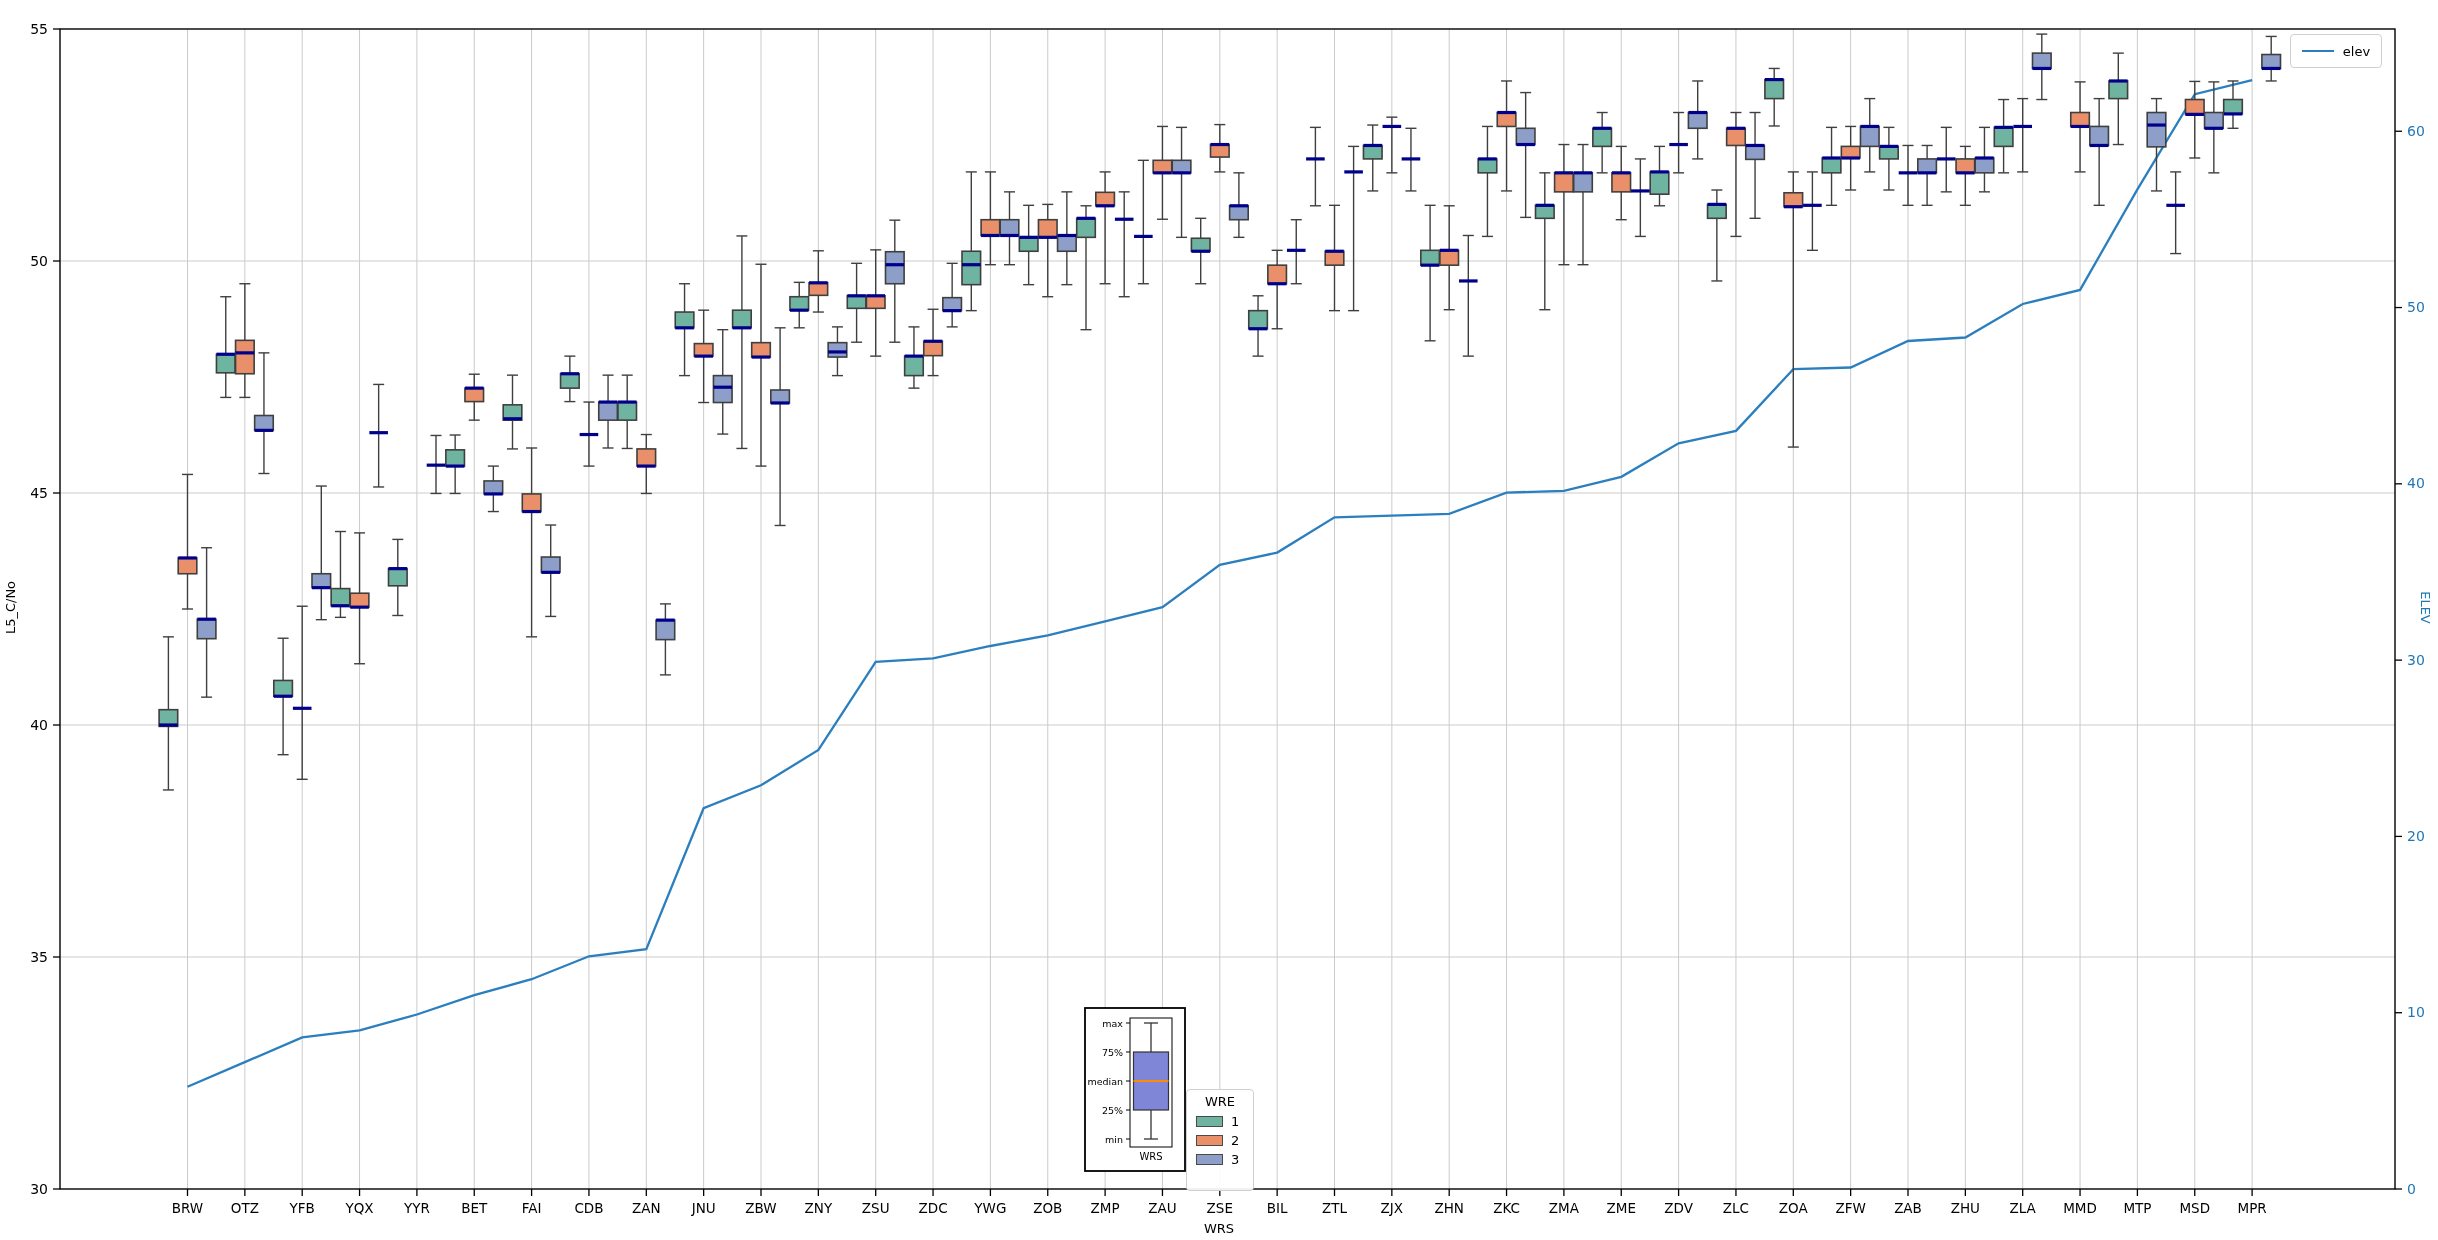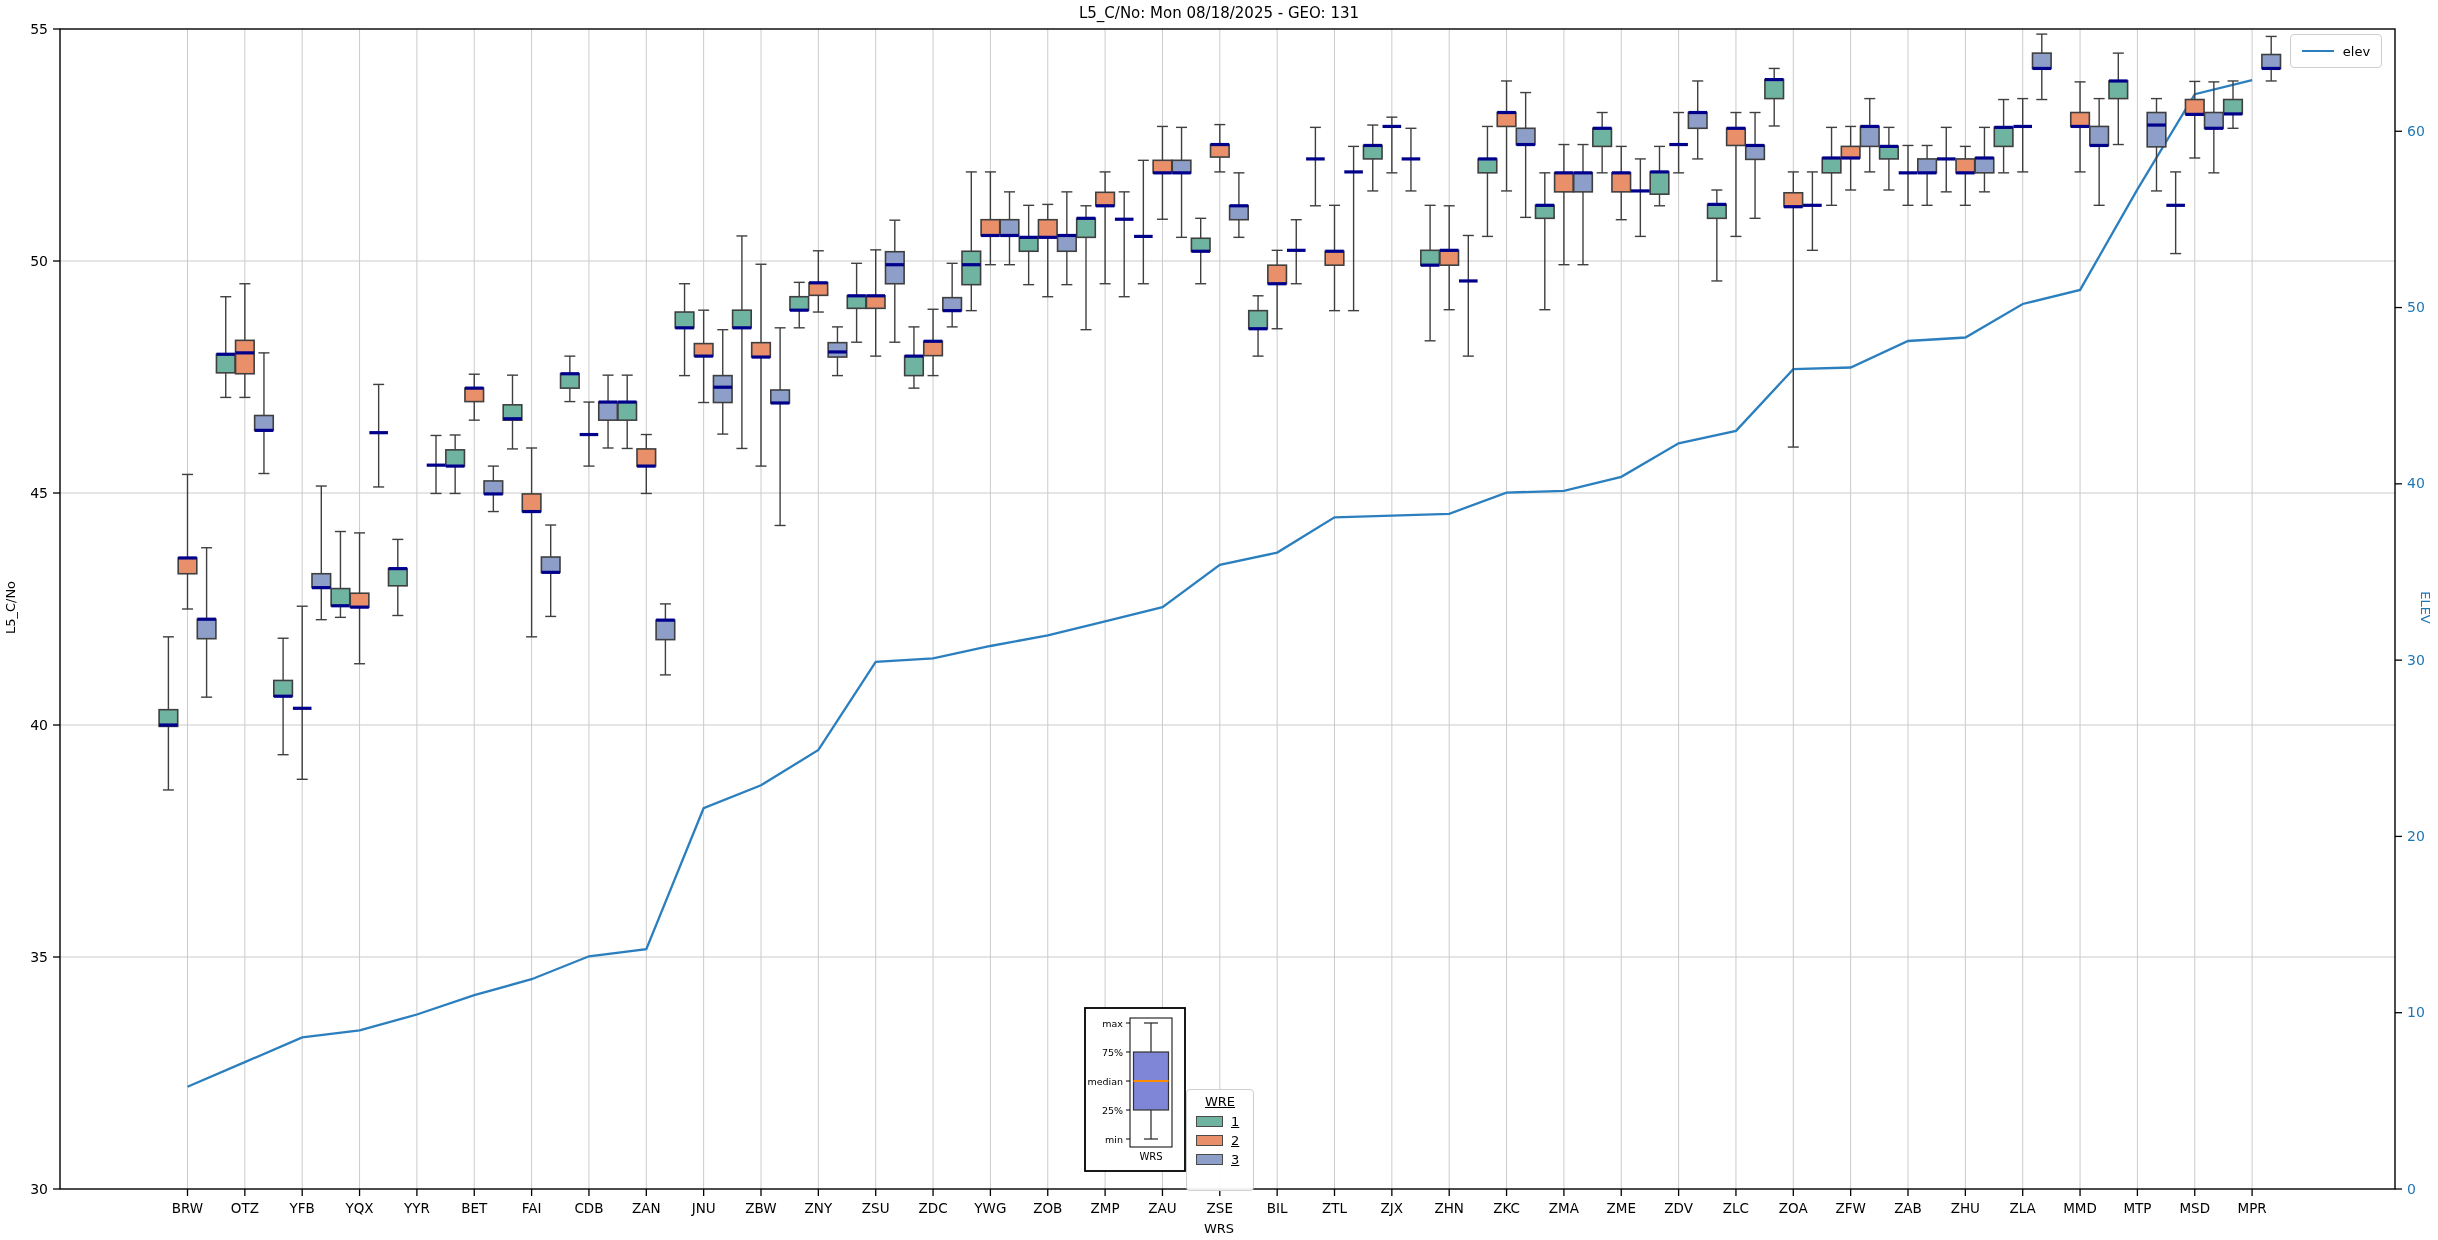--- a/index.html
+++ b/index.html
@@ -7,21 +7,21 @@
   #stage{position:relative;width:2438px;height:1240px;background:#ffffff;overflow:hidden;}
   #plot-svg{position:absolute;left:0;top:0;}
   .overlay{position:absolute;color:#000;}
   #chart-title{left:0;width:2438px;top:4px;text-align:center;font-size:15px;}
   #ylabel-left{left:-60px;top:600px;width:140px;text-align:center;transform:rotate(-90deg);font-size:13px;}
   #ylabel-right{left:2355px;top:600px;width:140px;text-align:center;transform:rotate(90deg);font-size:13px;}
   #xlabel{left:0;width:2438px;top:1221px;text-align:center;font-size:13px;}
   .legend-box{position:absolute;background:rgba(255,255,255,0.92);border:1px solid #cfcfcf;border-radius:4px;box-sizing:border-box;}
   #elev-legend{left:2290px;top:34px;width:92px;height:34px;display:flex;align-items:center;justify-content:center;gap:9px;font-size:13px;}
   #elev-legend .swatch-line{display:inline-block;width:32px;height:0;border-top:2.5px solid #2b7fbe;}
-  #wre-legend{left:1186px;top:1089px;width:68px;height:102px;padding:4px 0 0 0;font-size:13px;text-decoration:underline;}
+  #wre-legend{left:1186px;top:1089px;width:68px;height:102px;padding:4px 0 0 0;font-size:13px;}
   #wre-legend .wre-title{text-align:center;margin-bottom:3px;}
   .wre-row{display:flex;align-items:center;gap:8px;padding:2px 0 2px 9px;}
   .wre-swatch{display:inline-block;width:27px;height:11px;border:1.3px solid #4a4a4a;box-sizing:border-box;}
 </style>
 </head>
 <body>
 
 <div id="stage">
   <svg id="plot-svg" width="2438" height="1240" viewBox="0 0 2438 1240">
       <g>
@@ -1034,21 +1034,20 @@
         <line x1="1126" y1="1081" x2="1130" y2="1081" stroke="#000" stroke-width="1"></line>
         <text x="1123" y="1084.5" font-size="9.5" text-anchor="end" fill="#000" font-family="DejaVu Sans, Liberation Sans, sans-serif">median</text>
         <line x1="1126" y1="1110" x2="1130" y2="1110" stroke="#000" stroke-width="1"></line>
         <text x="1123" y="1113.5" font-size="9.5" text-anchor="end" fill="#000" font-family="DejaVu Sans, Liberation Sans, sans-serif">25%</text>
         <line x1="1126" y1="1139" x2="1130" y2="1139" stroke="#000" stroke-width="1"></line>
         <text x="1123" y="1142.5" font-size="9.5" text-anchor="end" fill="#000" font-family="DejaVu Sans, Liberation Sans, sans-serif">min</text>
         <text x="1151" y="1160" font-size="10" text-anchor="middle" fill="#000" font-family="DejaVu Sans, Liberation Sans, sans-serif">WRS</text>
       </g>
     </svg>
 
-  <div id="chart-title" class="overlay">L5_C/No: Mon 08/18/2025 - GEO: 131</div>
 
   <div id="ylabel-left" class="overlay">L5_C/No</div>
 
   <div id="ylabel-right" class="overlay" style="color:#1f77b4;">ELEV</div>
 
   <div id="xlabel" class="overlay">WRS</div>
 
   <div id="elev-legend" class="legend-box">
     <span class="swatch-line"></span>
     <span>elev</span>

